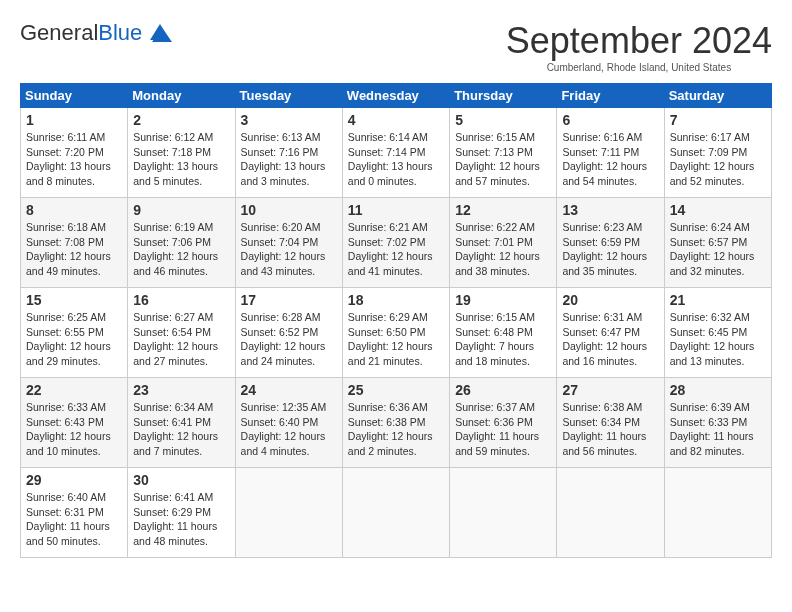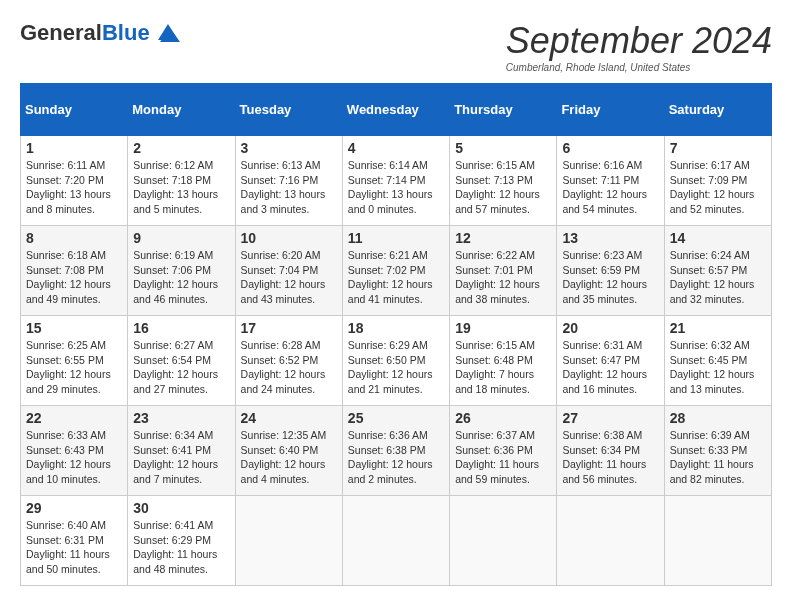--- a/index.html
+++ b/index.html
@@ -15,43 +15,42 @@
       justify-content: space-between;
       align-items: flex-start;
       margin-bottom: 10px;
     }
     .logo {
       display: flex;
       flex-direction: column;
       align-items: flex-start;
     }
     .title-block {
-      text-align: left;
-      font-style: italic;
+      text-align: center;
     }
     .month-title {
       font-size: 36px;
       color: #333;
       font-weight: normal;
     }
     .subtitle {
       font-size: 10px;
       color: #555;
     }
     table {
       width: 100%;
       border-collapse: collapse;
       table-layout: fixed;
     }
     thead th {
       background: #1565c0;
       color: #fff;
       font-size: 13px;
       font-weight: bold;
-      padding: 18px 4px;
+      padding: 4px 4px;
       text-align: left;
       border: 1px solid #1565c0;
     }
     tbody td {
       vertical-align: top;
       border: 1px solid #ccc;
       padding: 4px 5px;
       font-size: 10.5px;
       color: #333;
       height: 90px;
@@ -74,21 +73,21 @@
     .empty-cell {
       background: #f9f9f9 !important;
     }
   </style>
 </head>
 <body>
 
 <div class="header">
   <div class="logo">
     <div style="display:flex; align-items:center; gap:4px;">
-      <div style="font-size:22px; font-weight:bold; color:#333;">
+      <div style="font-size:22px; font-weight:normal; color:#333;">
         General<span style="color:#1565c0;">Blue</span>
       </div>
       <svg width="28" height="22" viewBox="0 0 28 22">
         <polygon points="4,18 14,2 24,18" fill="#1565c0"></polygon>
         <polygon points="10,22 20,8 30,22" fill="#1565c0" transform="translate(-4,-2)"></polygon>
       </svg>
     </div>
   </div>
   <div class="title-block">
     <div class="month-title">September 2024</div>

